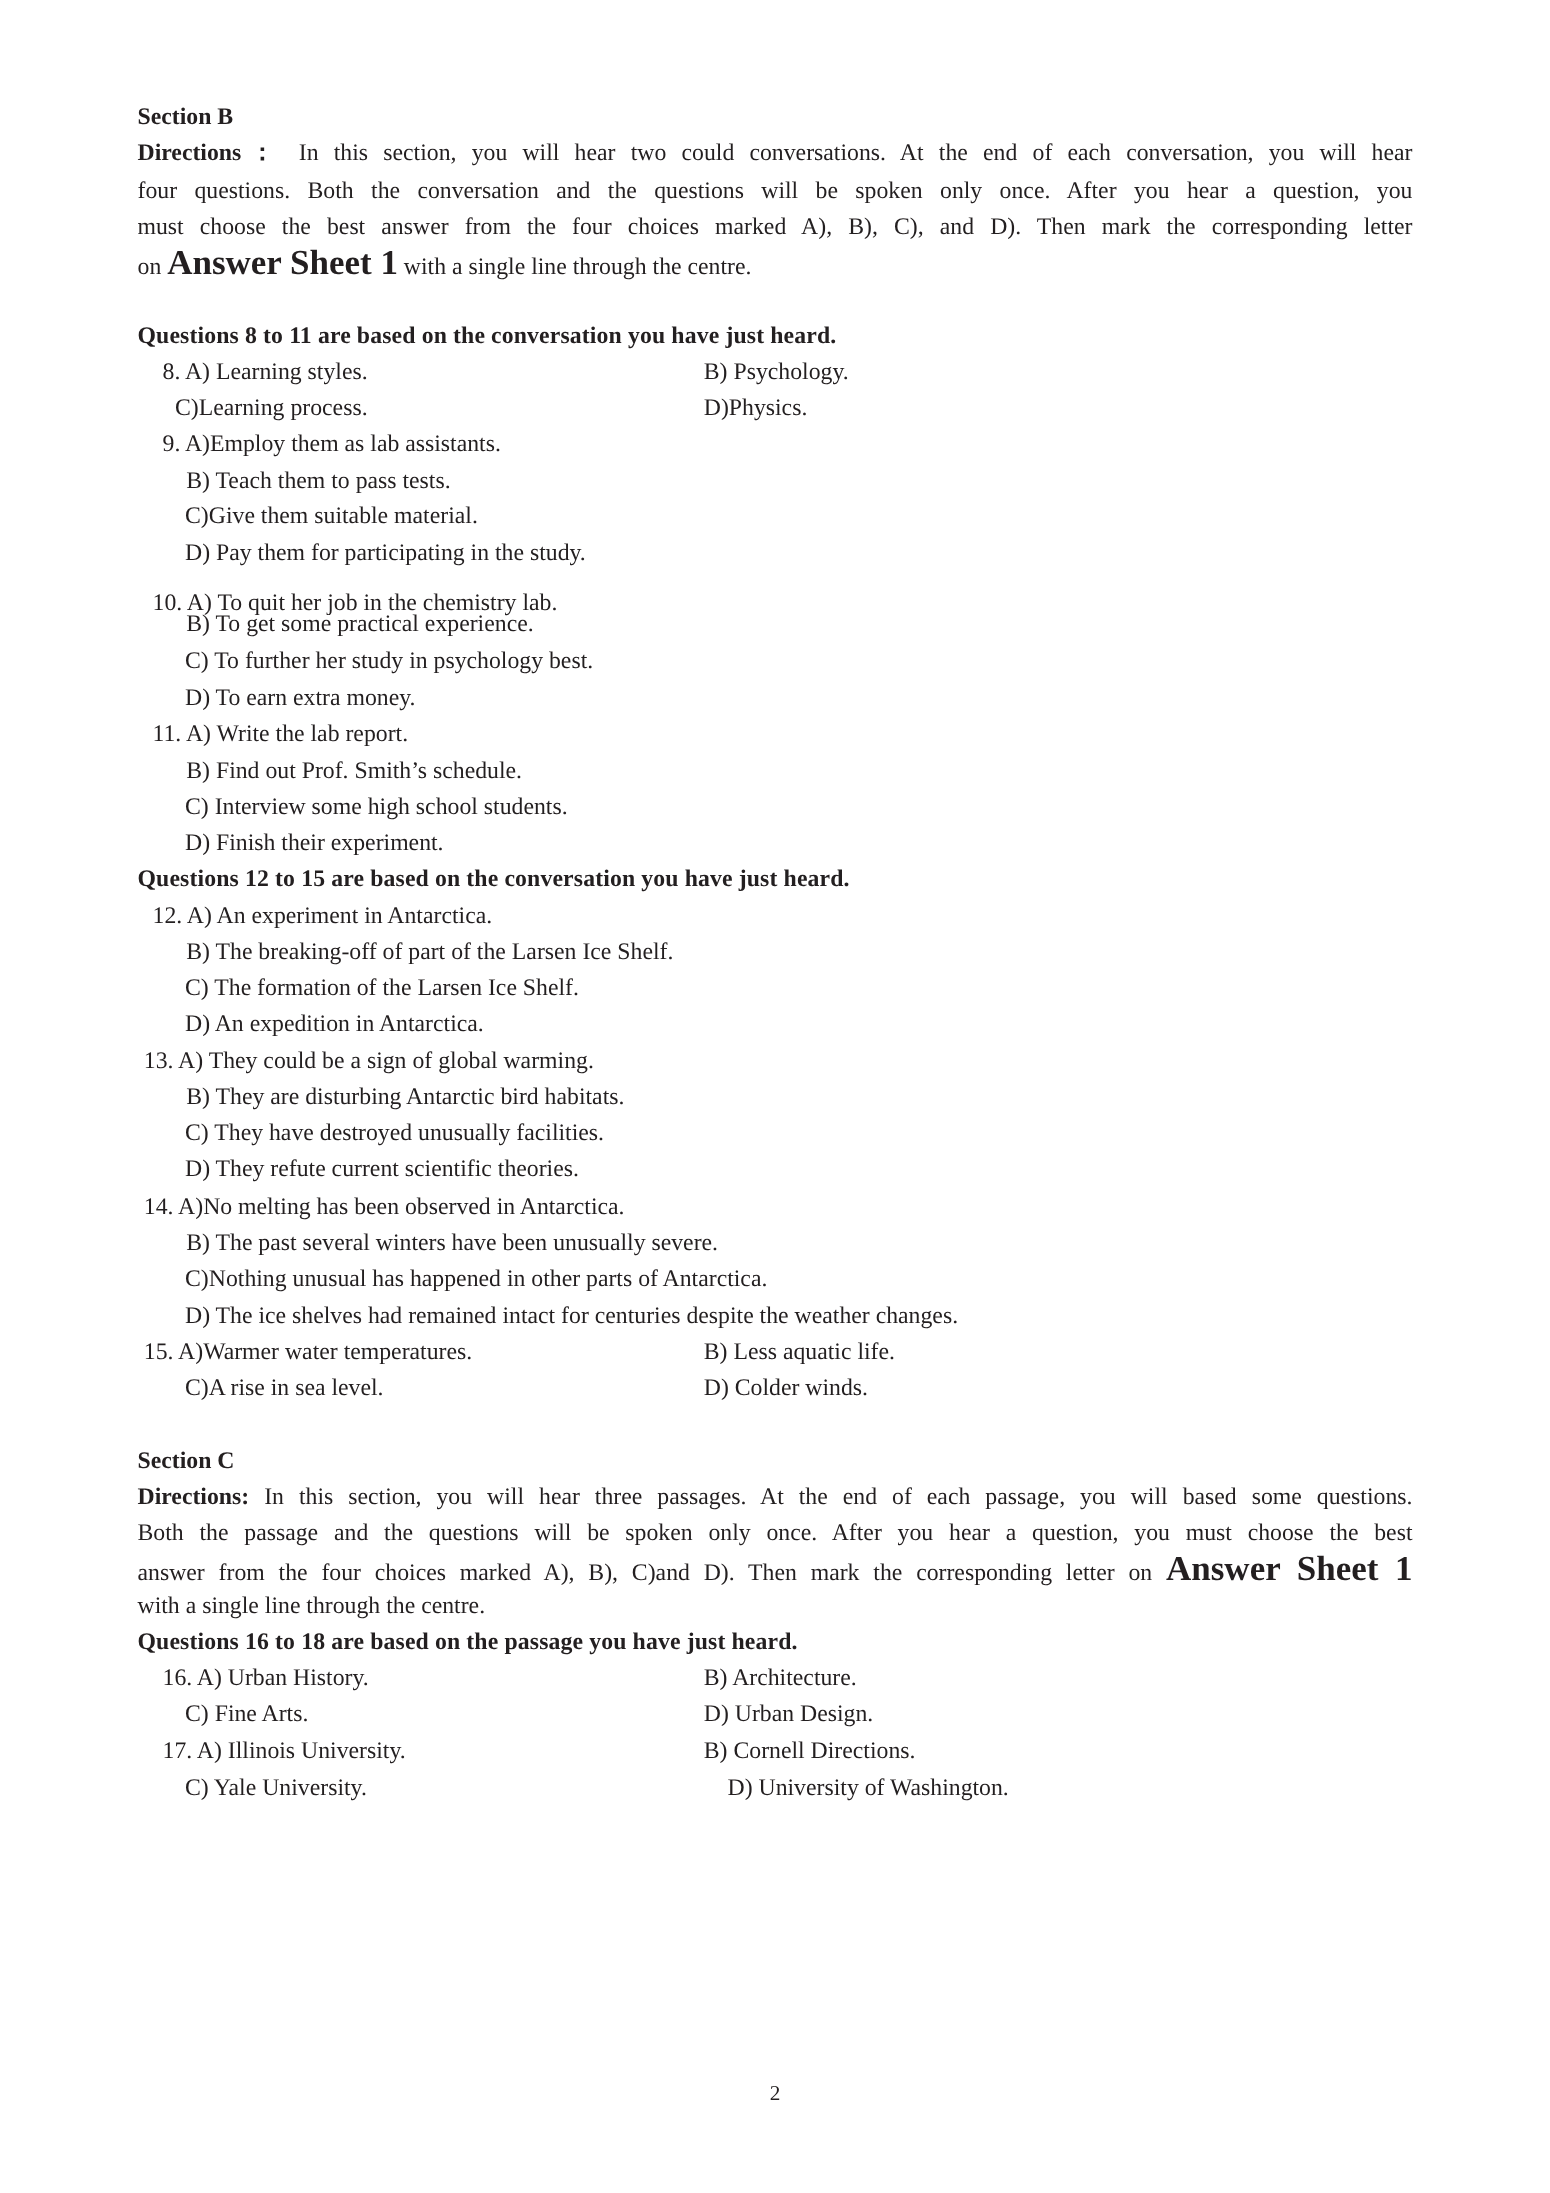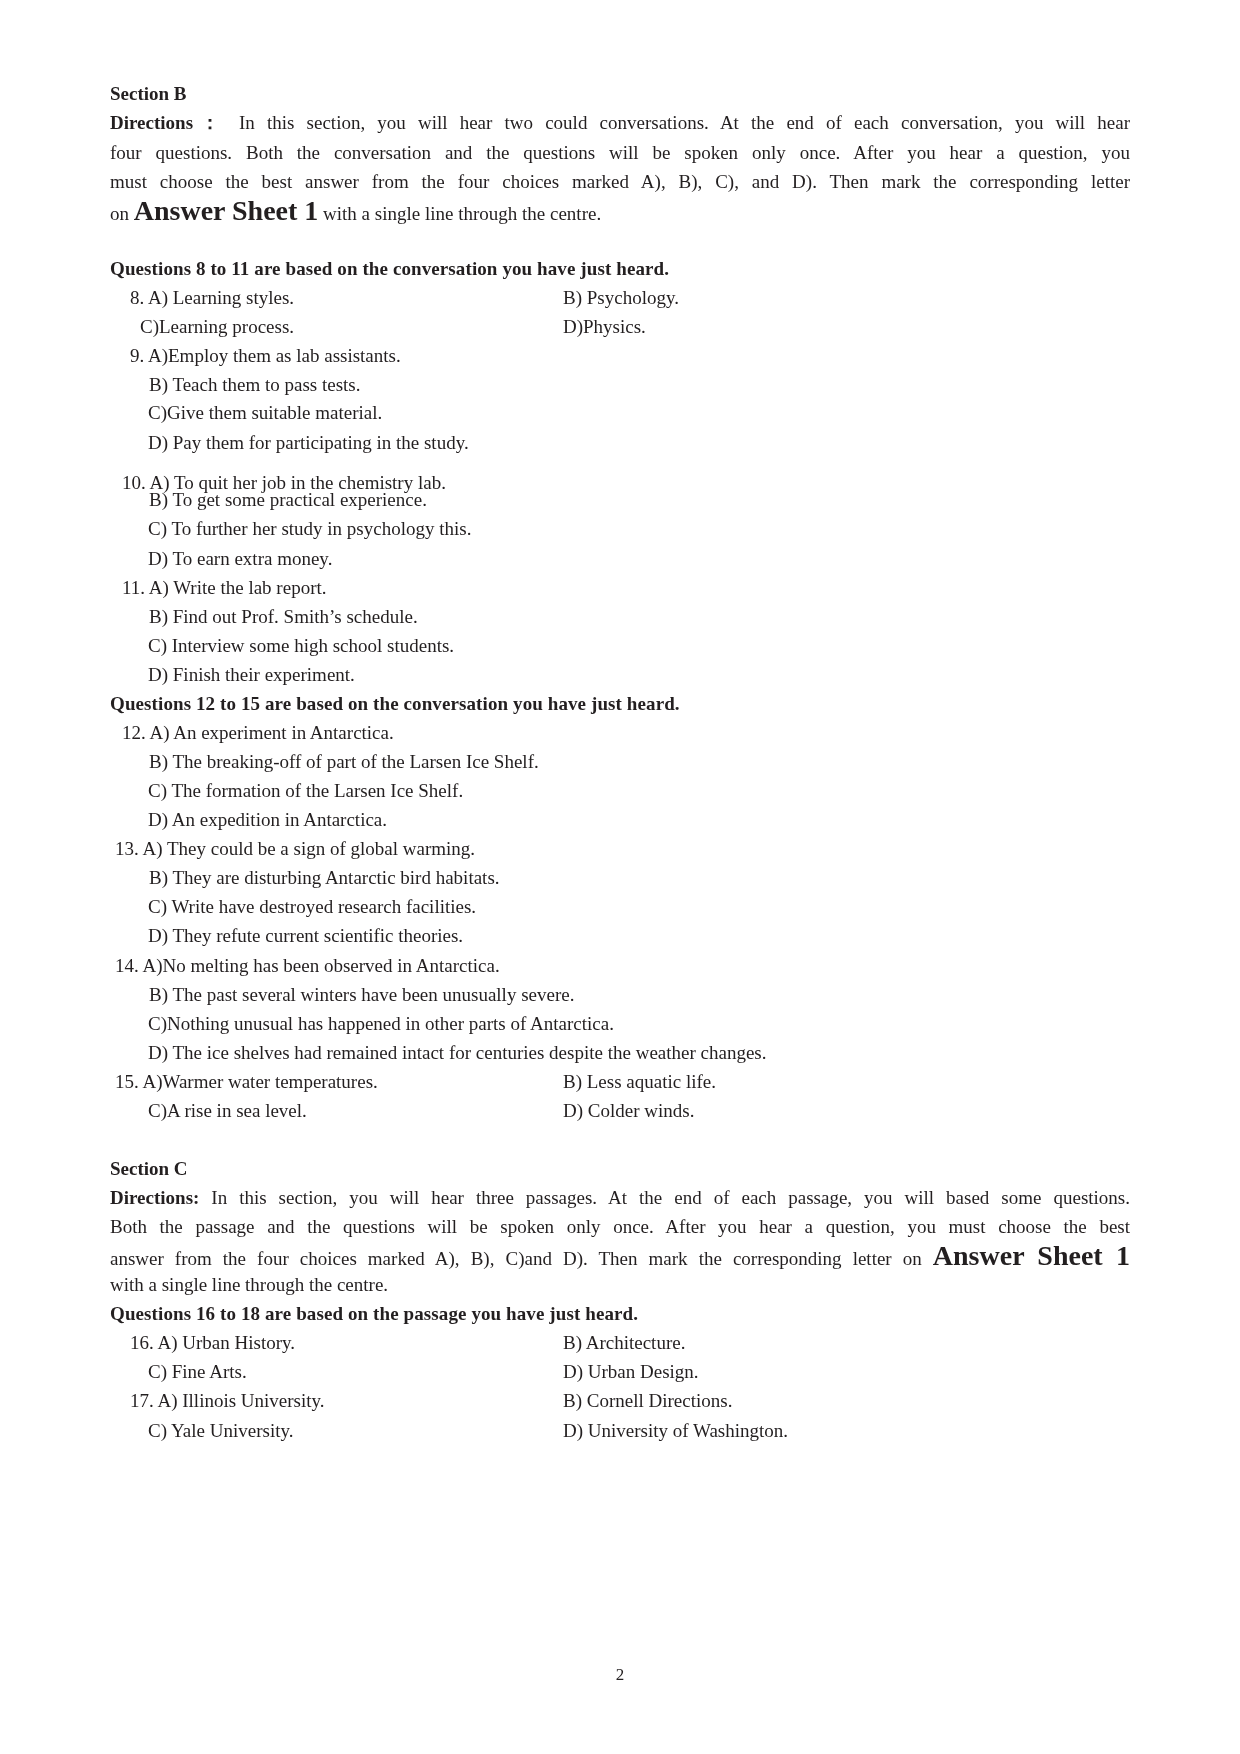--- a/index.html
+++ b/index.html
@@ -37,38 +37,38 @@
 <div class="line" style="left:140px; top:315px;">C)Learning process.</div>
 <div class="line col-b" style="top:315px;">D)Physics.</div>
 
 <div class="line" style="left:130px; top:344px;">9. A)Employ them as lab assistants.</div>
 <div class="line" style="left:149px; top:373px;">B) Teach them to pass tests.</div>
 <div class="line" style="left:148px; top:401px;">C)Give them suitable material.</div>
 <div class="line" style="left:148px; top:431px;">D) Pay them for participating in the study.</div>
 
 <div class="line" style="left:122px; top:471px;">10. A) To quit her job in the chemistry lab.</div>
 <div class="line" style="left:149px; top:488px;">B) To get some practical experience.</div>
-<div class="line" style="left:148px; top:517px;">C) To further her study in psychology this.</div>
+<div class="line" style="left:148px; top:517px;">C) To further her study in psychology best.</div>
 <div class="line" style="left:148px; top:547px;">D) To earn extra money.</div>
 
 <div class="line" style="left:122px; top:576px;">11. A) Write the lab report.</div>
 <div class="line" style="left:149px; top:605px;">B) Find out Prof. Smith’s schedule.</div>
 <div class="line" style="left:148px; top:634px;text-align:right;">C) Interview some high school students.</div>
 <div class="line" style="left:148px; top:663px;">D) Finish their experiment.</div>
 
 <div class="line bold qhead" style="left:110px; top:692px;">Questions 12 to 15 are based on the conversation you have just heard.</div>
 
 <div class="line" style="left:122px; top:721px;">12. A) An experiment in Antarctica.</div>
 <div class="line" style="left:149px; top:750px;">B) The breaking-off of part of the Larsen Ice Shelf.</div>
 <div class="line" style="left:148px; top:779px;">C) The formation of the Larsen Ice Shelf.</div>
 <div class="line" style="left:148px; top:808px;">D) An expedition in Antarctica.</div>
 
 <div class="line" style="left:115px; top:837px;">13. A) They could be a sign of global warming.</div>
 <div class="line" style="left:149px; top:866px;">B) They are disturbing Antarctic bird habitats.</div>
-<div class="line" style="left:148px; top:895px;">C) Write have destroyed research facilities.</div>
+<div class="line" style="left:148px; top:895px;">C) They have destroyed unusually facilities.</div>
 <div class="line" style="left:148px; top:924px;">D) They refute current scientific theories.</div>
 
 <div class="line" style="left:115px; top:954px;">14. A)No melting has been observed in Antarctica.</div>
 <div class="line" style="left:149px; top:983px;">B) The past several winters have been unusually severe.</div>
 <div class="line" style="left:148px; top:1012px;">C)Nothing unusual has happened in other parts of Antarctica.</div>
 <div class="line" style="left:148px; top:1041px;">D) The ice shelves had remained intact for centuries despite the weather changes.</div>
 
 <div class="line" style="left:115px; top:1070px;">15. A)Warmer water temperatures.</div>
 <div class="line col-b" style="top:1070px;">B) Less aquatic life.</div>
 <div class="line" style="left:148px; top:1099px;">C)A rise in sea level.</div>
@@ -84,15 +84,15 @@
 <div class="line bold qhead" style="left:110px; top:1302px;">Questions 16 to 18 are based on the passage you have just heard.</div>
 
 <div class="line" style="left:130px; top:1331px;">16. A) Urban History.</div>
 <div class="line col-b" style="top:1331px;">B) Architecture.</div>
 <div class="line" style="left:148px; top:1360px;">C) Fine Arts.</div>
 <div class="line col-b" style="top:1360px;">D) Urban Design.</div>
 
 <div class="line" style="left:130px; top:1389px;">17. A) Illinois University.</div>
 <div class="line col-b" style="top:1389px;">B) Cornell Directions.</div>
 <div class="line" style="left:148px; top:1419px;">C) Yale University.</div>
-<div class="line col-b" style="top:1419px;">D) University of Washington.</div>
+<div class="line col-b" style="top:1419px;margin-left:19px;">D) University of Washington.</div>
 
 <div class="page-num" style="top:1665px;">2</div>
 
 </body></html>

